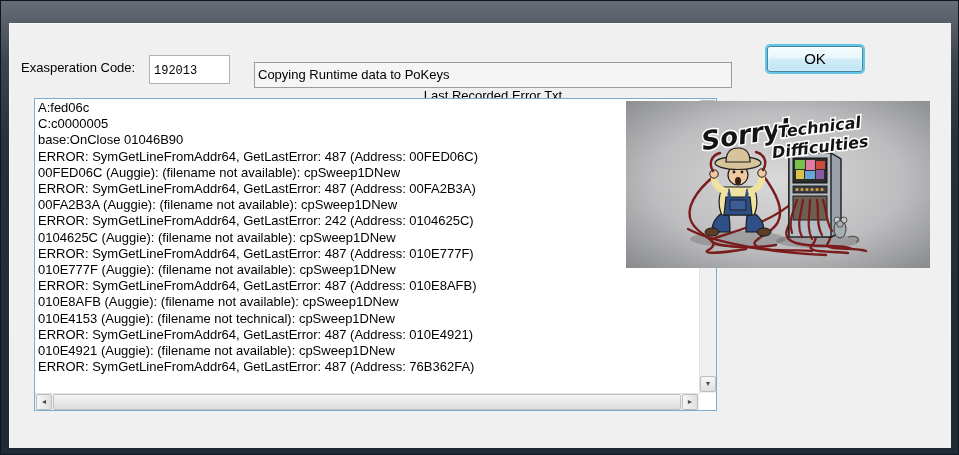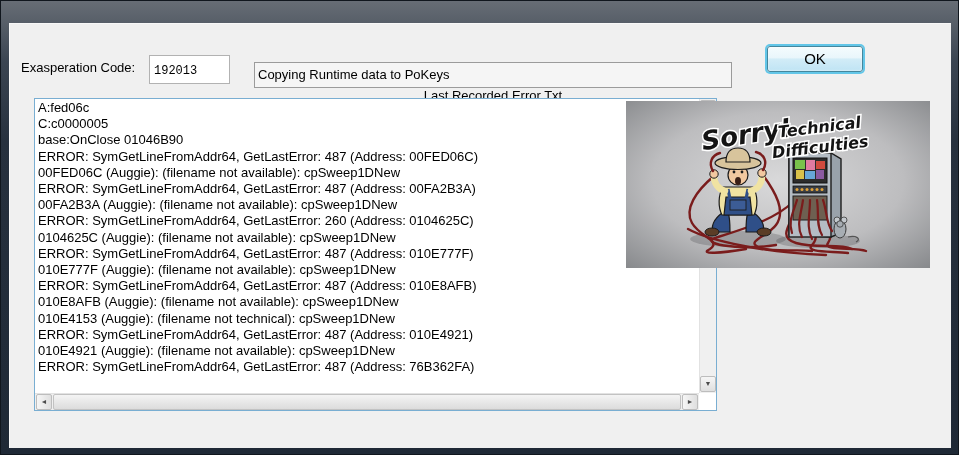--- a/index.html
+++ b/index.html
@@ -146,21 +146,21 @@
 
     <div class="logbox">
       <div class="log-content">
           <div class="log-line">A:fed06c</div>
           <div class="log-line">C:c0000005</div>
           <div class="log-line">base:OnClose 01046B90</div>
           <div class="log-line">ERROR: SymGetLineFromAddr64, GetLastError: 487 (Address: 00FED06C)</div>
           <div class="log-line">00FED06C (Auggie): (filename not available): cpSweep1DNew</div>
           <div class="log-line">ERROR: SymGetLineFromAddr64, GetLastError: 487 (Address: 00FA2B3A)</div>
           <div class="log-line">00FA2B3A (Auggie): (filename not available): cpSweep1DNew</div>
-          <div class="log-line">ERROR: SymGetLineFromAddr64, GetLastError: 260 (Address: 0104625C)</div>
+          <div class="log-line">ERROR: SymGetLineFromAddr64, GetLastError: 242 (Address: 0104625C)</div>
           <div class="log-line">0104625C (Auggie): (filename not available): cpSweep1DNew</div>
           <div class="log-line">ERROR: SymGetLineFromAddr64, GetLastError: 487 (Address: 010E777F)</div>
           <div class="log-line">010E777F (Auggie): (filename not available): cpSweep1DNew</div>
           <div class="log-line">ERROR: SymGetLineFromAddr64, GetLastError: 487 (Address: 010E8AFB)</div>
           <div class="log-line">010E8AFB (Auggie): (filename not available): cpSweep1DNew</div>
           <div class="log-line">010E4153 (Auggie): (filename not technical): cpSweep1DNew</div>
           <div class="log-line">ERROR: SymGetLineFromAddr64, GetLastError: 487 (Address: 010E4921)</div>
           <div class="log-line">010E4921 (Auggie): (filename not available): cpSweep1DNew</div>
           <div class="log-line">ERROR: SymGetLineFromAddr64, GetLastError: 487 (Address: 76B362FA)</div>
         </div>

